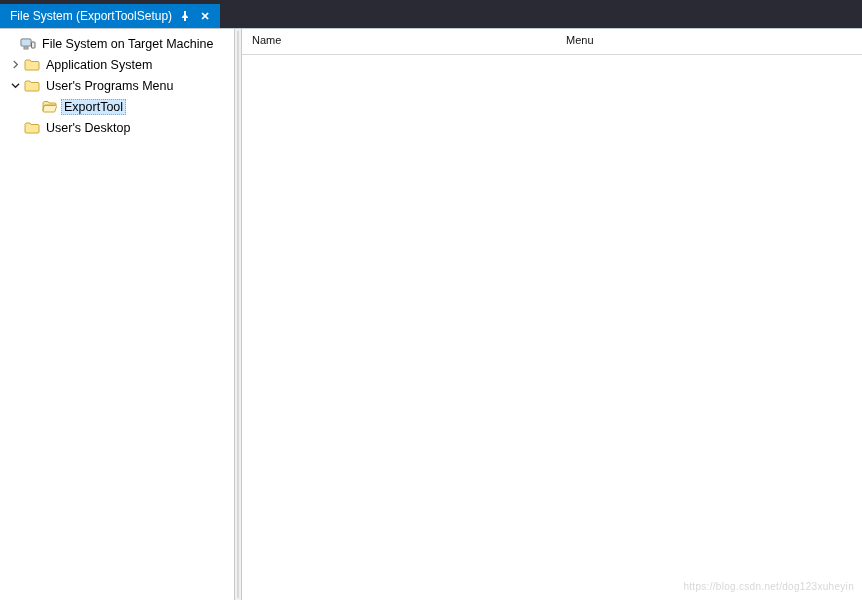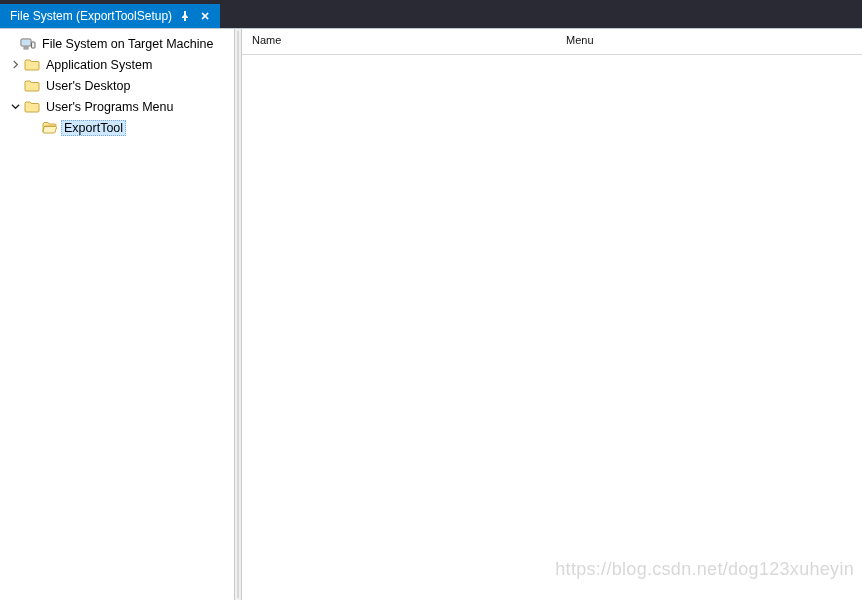--- a/index.html
+++ b/index.html
@@ -130,23 +130,23 @@
     height: 16px;
     display: inline-flex;
     align-items: center;
     justify-content: center;
   }
   .icon svg { width: 16px; height: 16px; }
   .indent { display: inline-block; }
   .watermark {
     position: absolute;
     right: 8px;
-    bottom: 20px;
+    bottom: 8px;
     color: #d8d8d8;
-    font-size: 18px;
+    font-size: 10px;
     letter-spacing: 0.3px;
     pointer-events: none;
   }
   .root { position: relative; width: 862px; height: 600px; }
 </style>
 </head>
 <body>
 <div class="root">
 
 <div class="outer">
@@ -195,32 +195,20 @@
                     <svg viewBox="0 0 16 16">
                       <path d="M1 4.5L2 3h4l1 1.5h7c.5 0 1 .4 1 1V12c0 .6-.5 1-1 1H2c-.6 0-1-.4-1-1V4.5z" fill="#ffe79a" stroke="#caa640"></path>
                     </svg>
                   </span>
                   <span class="label">Application System</span>
                 </div>
               </li>
               <li>
                 <div class="row">
                   <span class="indent" style="width:4px"></span>
-                  <span class="expander"></span>
-                  <span class="icon">
-                    <svg viewBox="0 0 16 16">
-                      <path d="M1 4.5L2 3h4l1 1.5h7c.5 0 1 .4 1 1V12c0 .6-.5 1-1 1H2c-.6 0-1-.4-1-1V4.5z" fill="#ffe79a" stroke="#caa640"></path>
-                    </svg>
-                  </span>
-                  <span class="label">User's Desktop</span>
-                </div>
-              </li>
-              <li>
-                <div class="row">
-                  <span class="indent" style="width:4px"></span>
                   <span class="expander">
                     <svg viewBox="0 0 10 10">
                           <path d="M1 3l4 4 4-4" fill="none" stroke="#202020" stroke-width="1.4"></path>
                         </svg>
                   </span>
                   <span class="icon">
                     <svg viewBox="0 0 16 16">
                       <path d="M1 4.5L2 3h4l1 1.5h7c.5 0 1 .4 1 1V12c0 .6-.5 1-1 1H2c-.6 0-1-.4-1-1V4.5z" fill="#ffe79a" stroke="#caa640"></path>
                     </svg>
                   </span>
@@ -235,20 +223,32 @@
                         <svg viewBox="0 0 16 16">
                           <path d="M1 4l1-1.5h4L7 4h6c.5 0 1 .4 1 1v1H3.2c-.5 0-.9.3-1 .8L1 12V4z" fill="#ffe79a" stroke="#caa640"></path>
                           <path d="M2.2 6.5h11.6c.5 0 .9.5.7 1L13 12.2c-.1.5-.5.8-1 .8H2c-.6 0-1-.4-1-1l1.2-5.5z" fill="#fff3c4" stroke="#caa640"></path>
                         </svg>
                       </span>
                       <span class="label">ExportTool</span>
                     </div>
                   </li>
                 </ul>
               </li>
+              <li>
+                <div class="row">
+                  <span class="indent" style="width:4px"></span>
+                  <span class="expander"></span>
+                  <span class="icon">
+                    <svg viewBox="0 0 16 16">
+                      <path d="M1 4.5L2 3h4l1 1.5h7c.5 0 1 .4 1 1V12c0 .6-.5 1-1 1H2c-.6 0-1-.4-1-1V4.5z" fill="#ffe79a" stroke="#caa640"></path>
+                    </svg>
+                  </span>
+                  <span class="label">User's Desktop</span>
+                </div>
+              </li>
             </ul>
           </li>
         </ul>
       </div>
     </div>
 
     <div class="splitter">
       <div class="inner"></div>
     </div>
 

